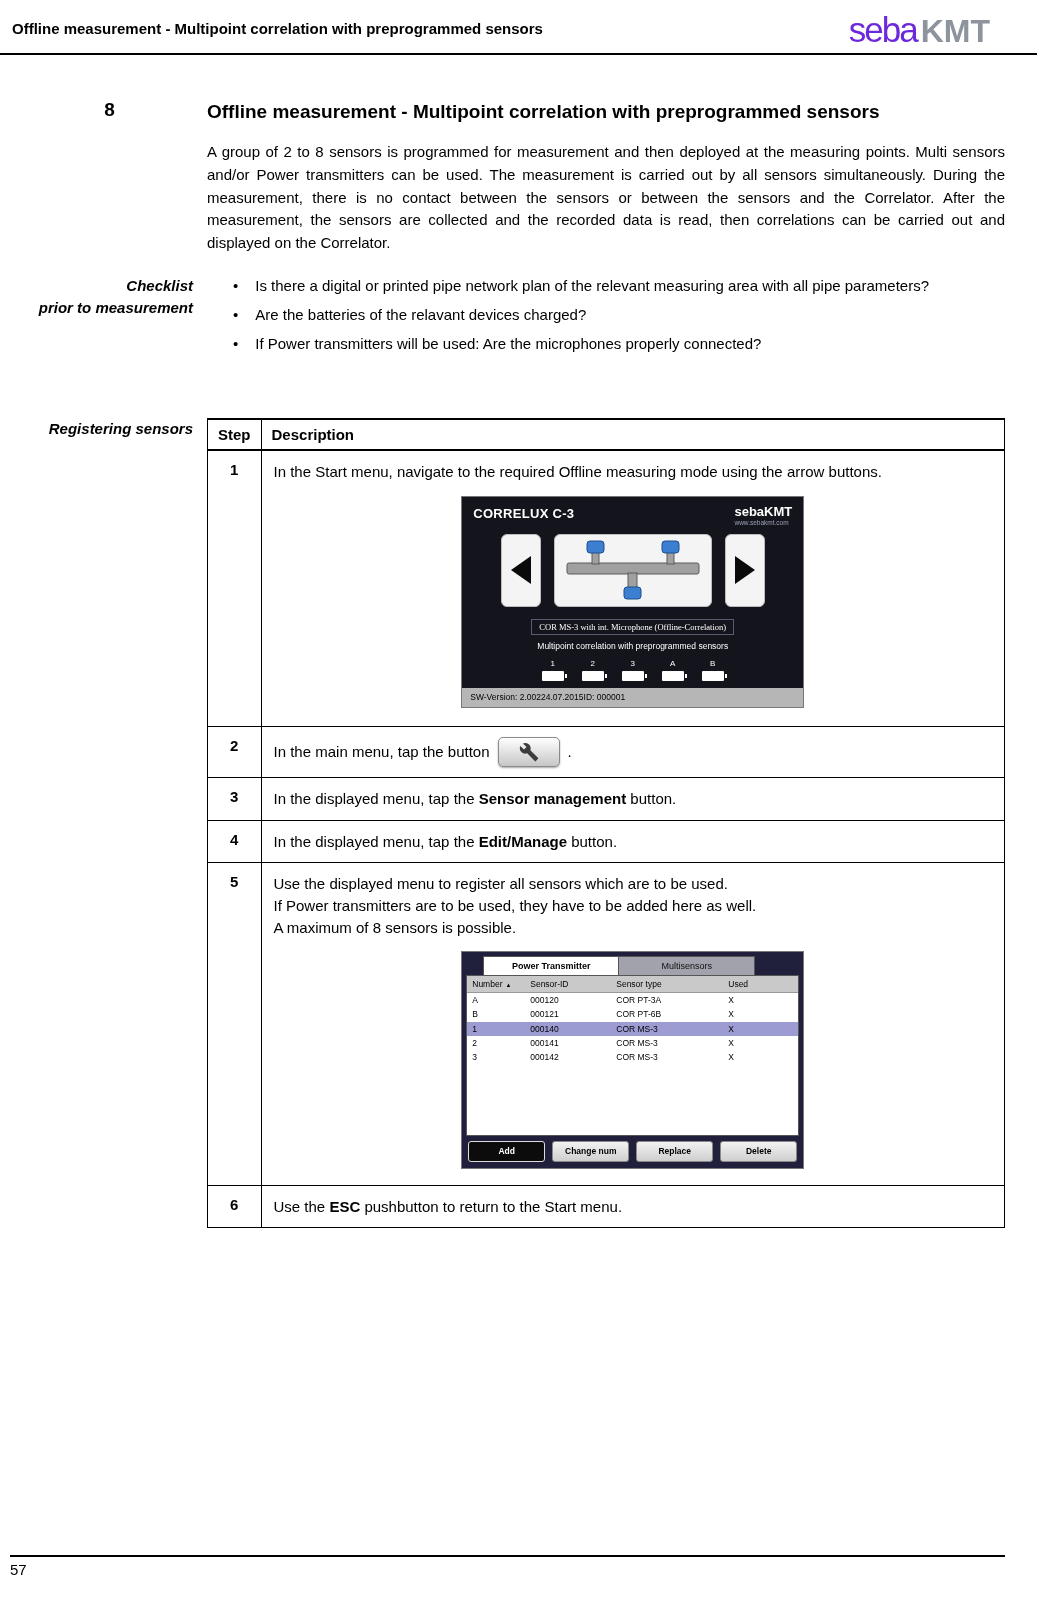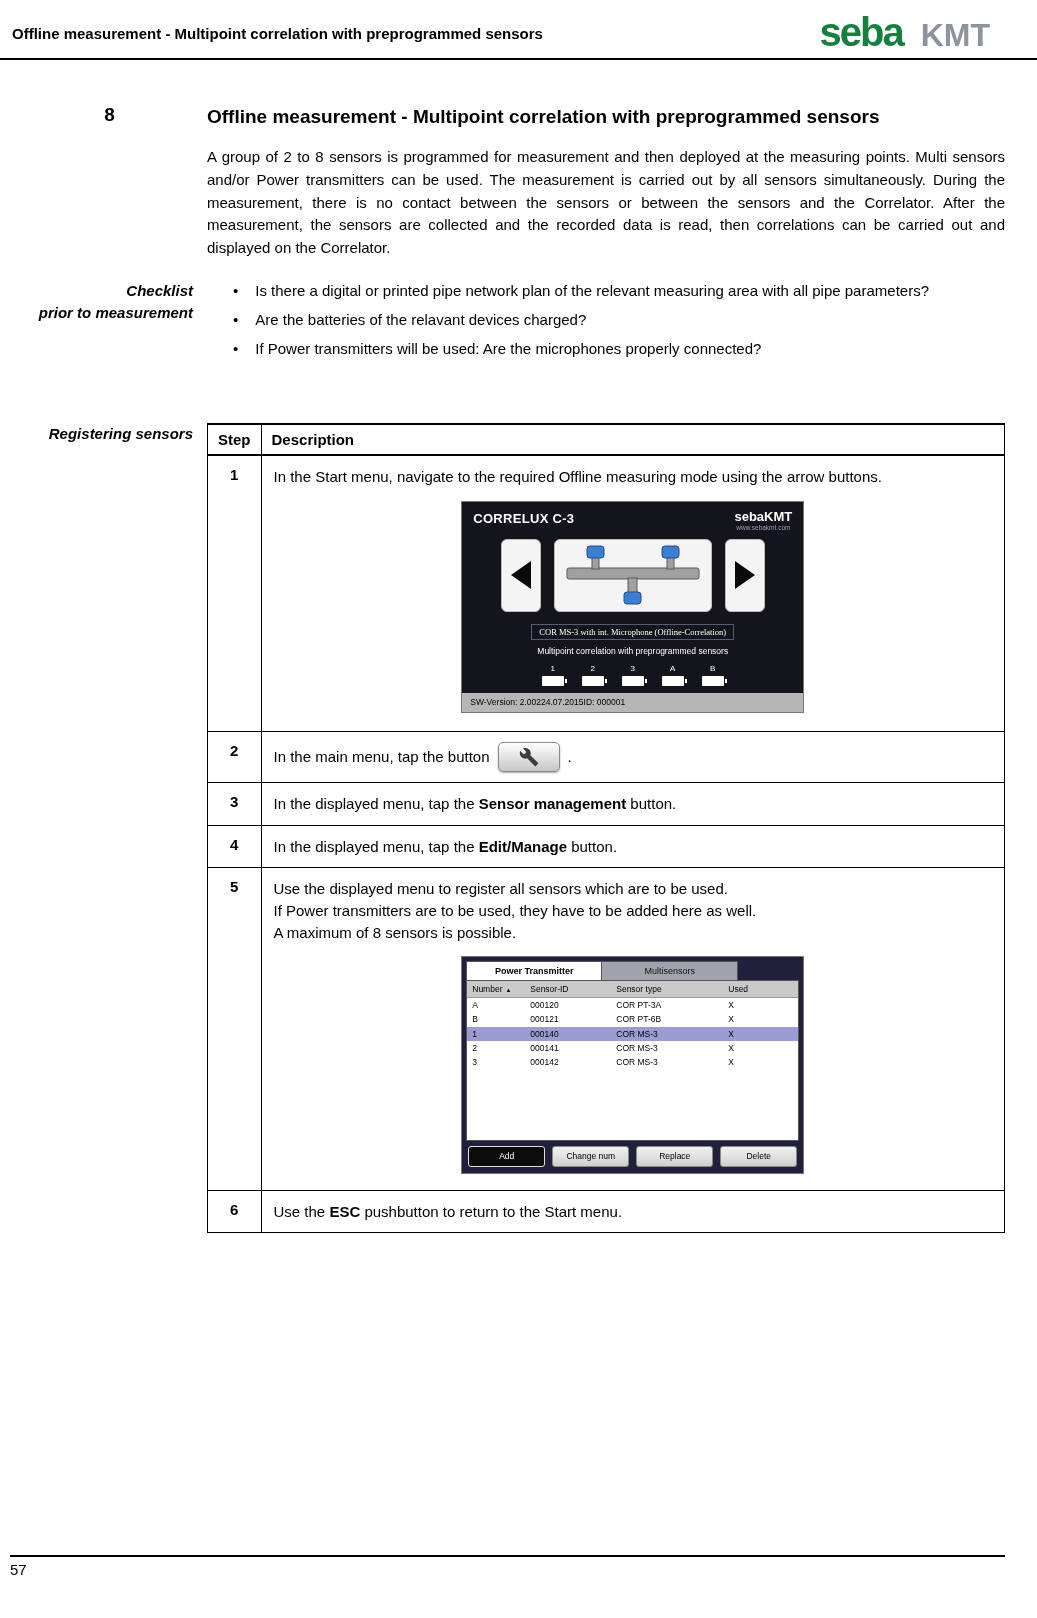--- a/index.html
+++ b/index.html
@@ -5,22 +5,22 @@
   * { margin:0; padding:0; box-sizing:border-box; }
   body {
     width:1037px; height:1618px; background:#ffffff; position:relative; overflow:hidden;
     font-family:"Liberation Sans", sans-serif; color:#000;
   }
   
   .header { display:flex; justify-content:space-between; align-items:flex-end;
             padding:12px 47px 6px 12px; border-bottom:2px solid #000; }
   .header-title { font-size:15px; font-weight:bold; padding-bottom:10px; }
   .logo { display:flex; align-items:baseline; line-height:1; }
-  .logo-seba { font-size:40px; font-weight:bold; color:#15803d; letter-spacing:-2px; }
-  .logo-kmt  { font-size:32px; font-weight:bold; color:#8e949e; margin-left:18px; }
+  .logo-seba { font-size:35px; font-weight:normal; color:#6d28d9; letter-spacing:-2px; }
+  .logo-kmt  { font-size:32px; font-weight:bold; color:#8e949e; margin-left:4px; }
 
   
   .content { margin-left:12px; width:993px; }
   .grid-row { display:grid; grid-template-columns:195px 1fr; }
   .label-col { text-align:right; padding-right:14px; }
   .side-label { font-size:15px; font-weight:bold; font-style:italic; line-height:1.45; }
   .number-col { text-align:center; font-size:19px; font-weight:bold; }
   .heading-row { margin-top:44px; }
   h1.section-title { font-size:19px; font-weight:bold; line-height:1.35; }
   .intro-row { margin-top:16px; }
@@ -48,21 +48,21 @@
     width:62px; height:30px; background:linear-gradient(#ffffff,#c6c6c6);
     border:1px solid #8a8a8a; border-radius:5px; margin:0 8px; vertical-align:middle;
     box-shadow:0 1px 2px rgba(0,0,0,.35); }
   .wrench-btn svg { width:20px; height:20px; }
 
   
   .screen1 { width:343px; margin:14px auto 8px; background:#14141c; border:1px solid #777;
              display:flex; flex-direction:column; }
   .s1-top { display:flex; justify-content:space-between; align-items:flex-start; padding:8px 11px 4px; }
   .s1-title { color:#fff; font-weight:bold; font-size:13px; letter-spacing:.3px; }
-  .s1-logo { text-align:center; line-height:1; }
+  .s1-logo { text-align:left; line-height:1; }
   .s1-logo-text { color:#fff; font-weight:bold; font-size:13px; }
   .s1-logo-url { color:#9aa0b4; font-size:6.5px; margin-top:2px; }
   .s1-mid { display:flex; justify-content:center; align-items:stretch; gap:13px; padding:3px 0 6px; height:82px; }
   .s1-arrow { width:40px; background:#f4f4f4; border:1px solid #bdbdbd; border-radius:6px;
               display:flex; align-items:center; justify-content:center; }
   .tri-left  { width:0; height:0; border-top:14px solid transparent; border-bottom:14px solid transparent; border-right:20px solid #0a0a0a; }
   .tri-right { width:0; height:0; border-top:14px solid transparent; border-bottom:14px solid transparent; border-left:20px solid #0a0a0a; }
   .s1-center { width:158px; background:#f4f4f4; border:1px solid #bdbdbd; border-radius:6px;
                display:flex; align-items:center; justify-content:center; }
   .s1-cap1-wrap { text-align:center; margin-top:2px;font-family:Liberation Serif, serif; }
@@ -73,34 +73,34 @@
   .batt-label { color:#fff; font-size:8px; margin-bottom:2px; }
   .batt-body { width:22px; height:10px; background:#fff; border-radius:1px; position:relative; padding:1px; }
   .batt-body::after { content:""; position:absolute; right:-3px; top:3px; width:2px; height:4px; background:#fff; }
   .batt-fill { width:75%; height:100%; background:#2db22d; }
   .s1-status { background:#b6b6b6; display:flex; align-items:center;
                padding:3px 8px; font-size:8.5px; color:#000; }
 
   
   .screen2 { width:343px; height:218px; margin:12px auto 6px; background:#20203c; border:1px solid #777;
              padding:4px; display:flex; flex-direction:column; }
-  .s2-tabs { display:flex; }
+  .s2-tabs { display:flex;margin-left:17px; }
   .s2-tab { font-size:9px; padding:3px 0 2px; width:136px; text-align:center; }
   .s2-tab-active { background:#fff; color:#000; font-weight:bold; border:1px solid #555; border-bottom:none; }
   .s2-tab-inactive { background:#a2a2ac; color:#111; border:1px solid #555; border-bottom:none; border-left:none; }
   .s2-body { background:#fff; flex:1; display:flex; flex-direction:column; border:1px solid #555; }
   .s2-thead { display:grid; grid-template-columns:58px 86px 112px 1fr; background:#c9c9c9;
               font-size:8.5px; padding:2px 0 2px 5px; border-bottom:1px solid #999; }
   .sort { font-size:6px; margin-left:3px; }
   .s2-row { display:grid; grid-template-columns:58px 86px 112px 1fr; font-size:8.5px; padding:1px 0 1px 5px; }
   .s2-row.hl { background:#9c9cd2; }
   .s2-filler { flex:1; }
   .s2-buttons { display:flex; gap:7px; padding:5px 2px 2px; }
   .s2-btn { flex:1; font-size:8.5px; text-align:center; padding:3px 0;
-            background:linear-gradient(#f2f2f2,#cfcfcf); border:1px solid #888; border-radius:3px; color:#000; }
+            background:linear-gradient(#f2f2f2,#cfcfcf); border:1px solid #888; border-radius:3px; color:#000;font-weight:bold; }
   .s2-btn-dark { background:#0c0c0c; color:#fff; border:1px solid #ddd; }
 
   
   .footer { position:absolute; left:10px; width:995px; bottom:40px; }
   .footer-line { border-top:2px solid #000; }
   .page-number { text-align:left; font-size:15px; margin-top:4px; }
 </style>
 </head>
 <body>
 

